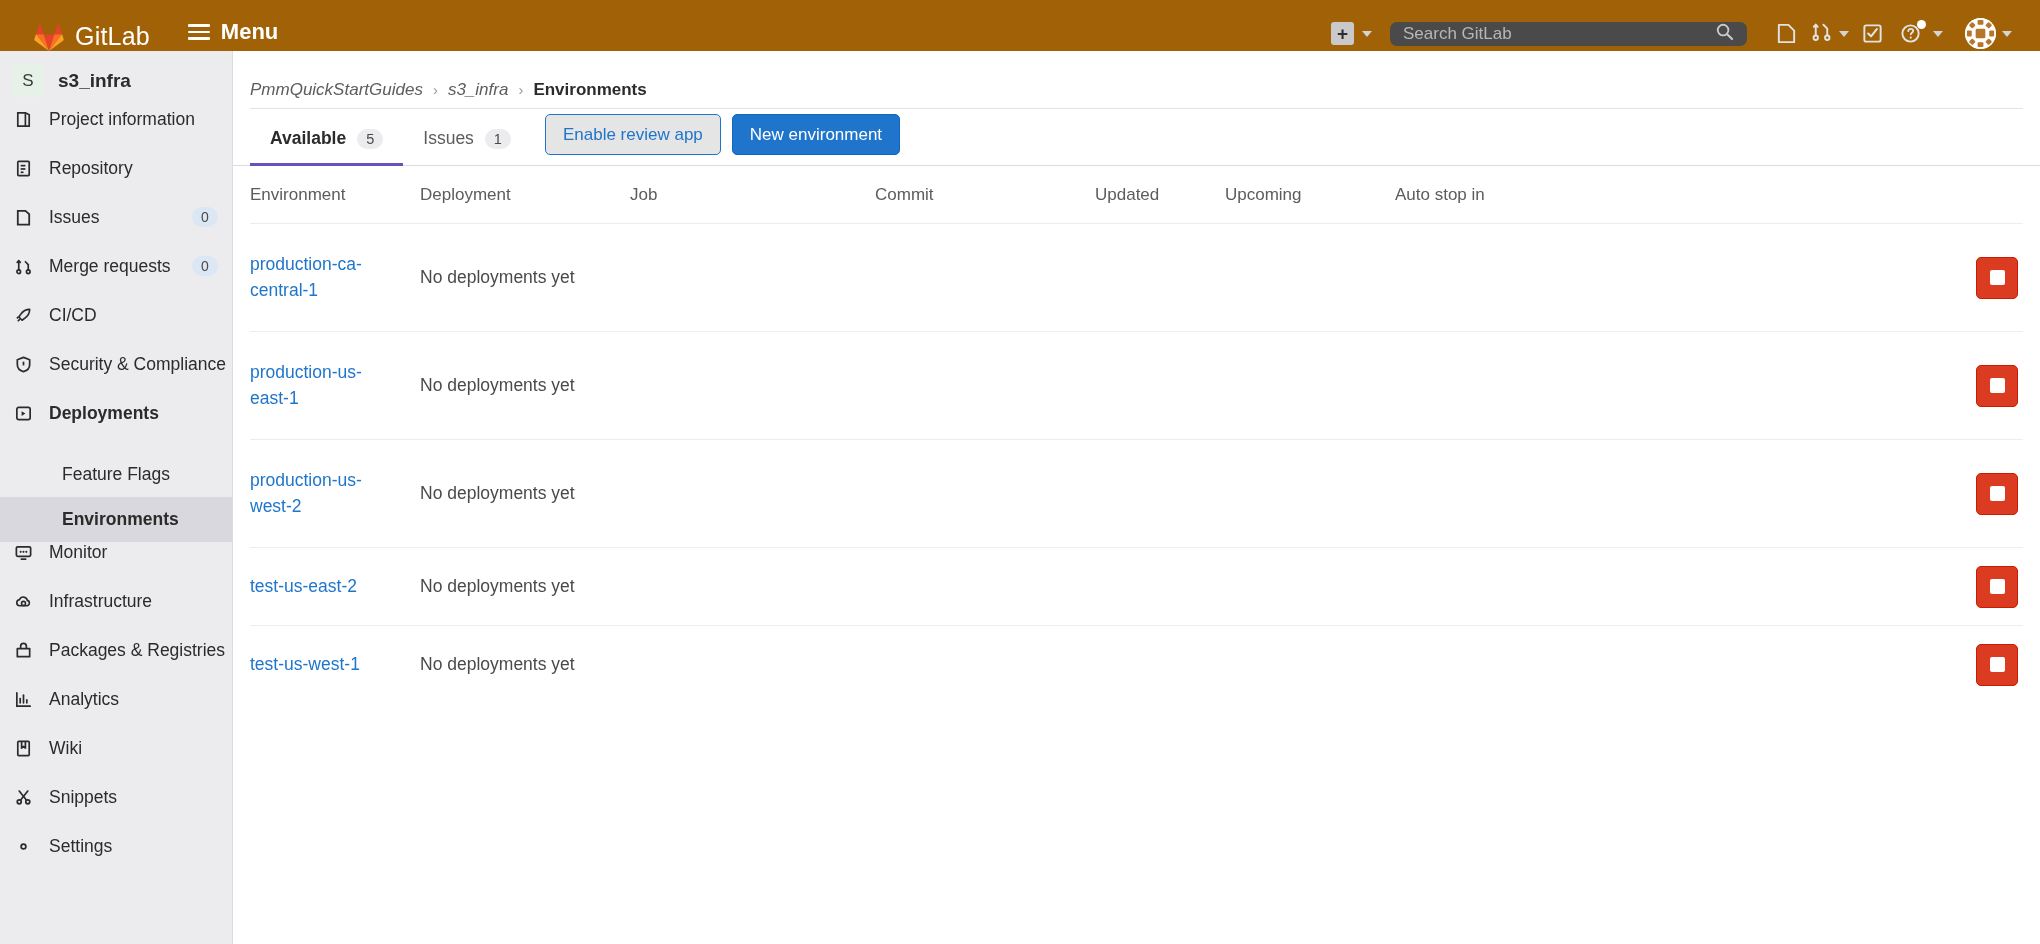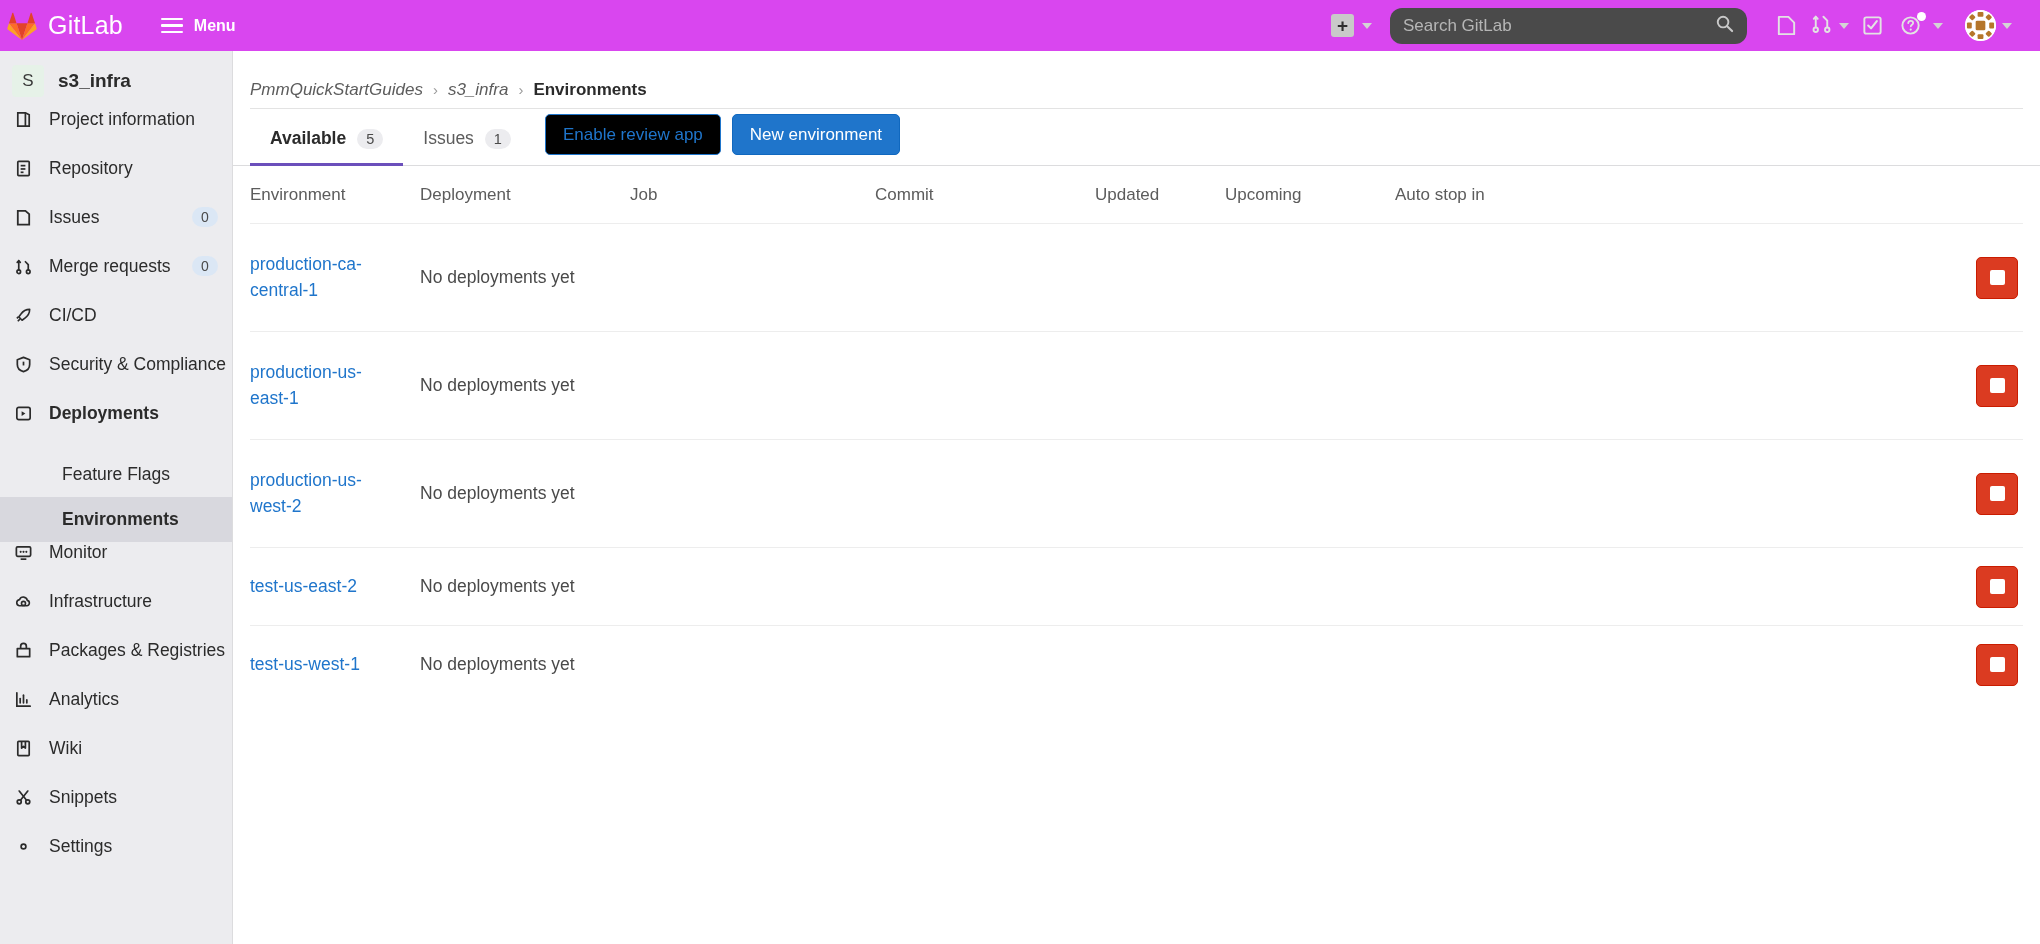--- a/index.html
+++ b/index.html
@@ -5,46 +5,46 @@
   * { box-sizing: border-box; margin: 0; padding: 0; }
   html, body {
     width: 2040px; height: 944px;
     font-family: "Liberation Sans", sans-serif;
     background: #fff;
     overflow: hidden;
   }
   
   .topbar {
     height: 51px; width: 100%;
-    background: #d946ef;
-    display: flex; align-items: center;
-    padding: 0 22px 0 7px;
+    background: #a16207;
+    display: flex; align-items: flex-end;
+    padding: 0 22px 0 34px;
     position: relative;
   }
   .brand { display: flex; align-items: center; gap: 11px; }
   .tanuki { width: 30px; height: 28px; }
   .brand-name { color: #fff; font-size: 25px; font-weight: 400; letter-spacing: .2px; }
   .menu-btn {
     display: flex; align-items: center; gap: 11px;
     margin-left: 34px; cursor: pointer; padding: 6px 4px;
   }
   .hamburger { display: flex; flex-direction: column; gap: 4px; }
   .hamburger span { display:block; width: 22px; height: 2.6px; background: #fff; border-radius: 1px; }
-  .menu-label { color: #fff; font-size: 16px; font-weight: 700; }
+  .menu-label { color: #fff; font-size: 22px; font-weight: 700; }
 
   .top-right { margin-left: auto; display: flex; align-items: center; gap: 0; }
   .plus-wrap { display:flex; align-items:center; gap: 8px; margin-right: 18px; cursor:pointer; }
   .plus-box {
     width: 23px; height: 23px; background: #c9c9c9; border-radius: 3px;
     display:flex; align-items:center; justify-content:center;
     color:#2e2e2e; font-size: 19px; font-weight: 700; line-height: 1;
   }
   .chev { width: 0; height: 0; border-left: 5px solid transparent; border-right: 5px solid transparent; border-top: 6px solid #d4d4d4; }
   .searchbox {
-    width: 357px; height: 36px; background: #4a4a4a; border-radius: 12px;
+    width: 357px; height: 24px; background: #4a4a4a; border-radius: 7px;
     display: flex; align-items: center; padding: 0 13px;
     margin-right: 22px; cursor: text; position: relative;
   }
   .searchbox .ph { color: #b6b6b6; font-size: 17px; }
   .search-ico { margin-left:auto; }
   .nav-ico {
     display:flex; align-items:center; justify-content:center;
     cursor:pointer; padding: 6px; position: relative;
   }
   .nav-group { display:flex; align-items:center; gap:6px; cursor:pointer; padding: 2px 6px; }
@@ -125,21 +125,21 @@
   }
   .tab-count {
     background: #ececef; color: #4a4a4a; border-radius: 11px;
     font-size: 14.5px; font-weight: 400; padding: 2px 9px; min-width: 25px; text-align:center;
   }
   .btn {
     font-size: 17px; border-radius: 5px; cursor:pointer;
     padding: 0 17px; height: 41px; display:flex; align-items:center;
     white-space: nowrap;
   }
-  .btn-outline { border: 1px solid #1f75cb; color: #1f75cb; background:#000000; margin-left: 14px; margin-bottom: 10px; }
+  .btn-outline { border: 1px solid #1f75cb; color: #1f75cb; background:#e5e5e5; margin-left: 14px; margin-bottom: 10px; }
   .btn-primary { border: 1px solid #1068bf; color:#fff; background: #1f75cb; margin-left: 11px; margin-bottom: 10px; font-weight: 400; }
 
   
   .tbl { padding: 0 17px; }
   .tbl-head {
     display:flex; align-items:center; height: 57px;
     font-size: 17px; color: #5c5c5c;
   }
   .row {
     display:flex; align-items:center; min-height: 108px;

